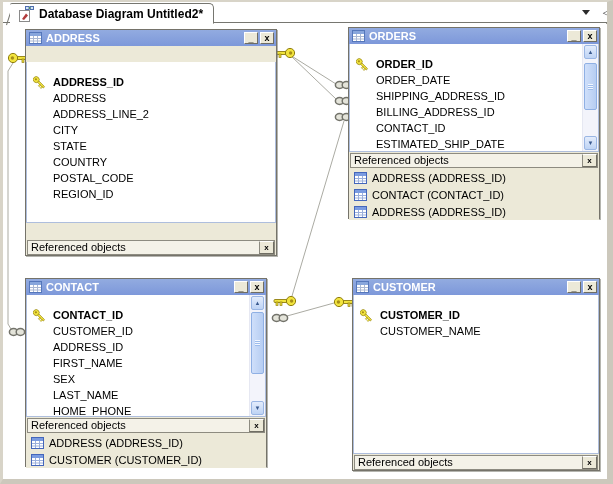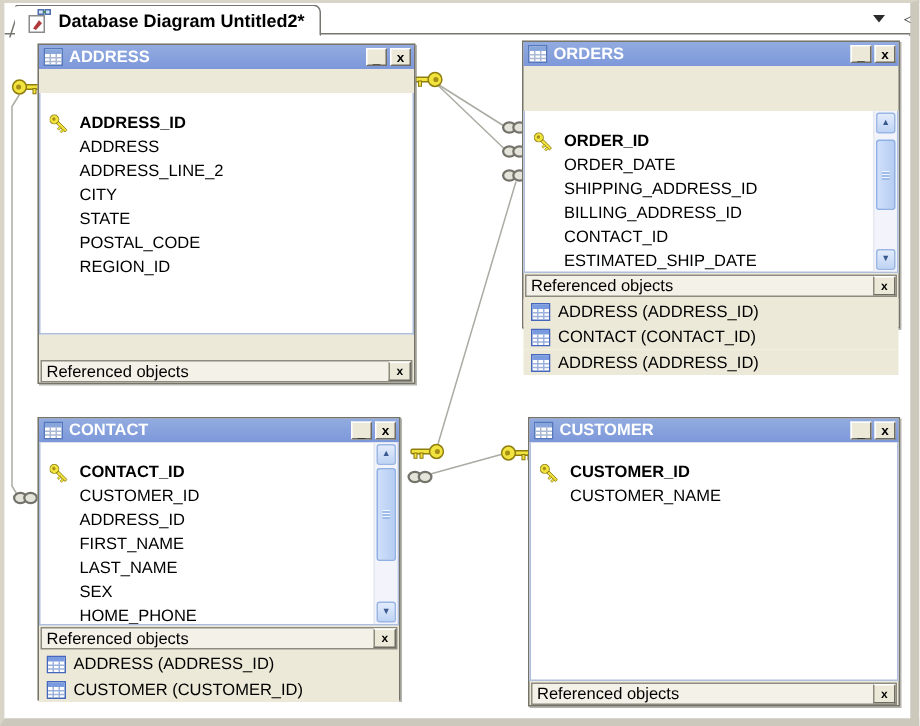--- a/index.html
+++ b/index.html
@@ -32,40 +32,40 @@
   .win-controls{margin-left:auto;display:flex;gap:2px;}
   .ctrl-btn{width:14px;height:12px;background:#ece9d8;border:1px solid;border-color:#fff #6f6d63 #6f6d63 #fff;
        color:#000;font-size:9px;font-weight:bold;text-align:center;line-height:10px;padding:0;cursor:default;}
   .ctrl-btn.min span{display:block;margin-top:1px;}
   .win-body{flex:1 1 auto;position:relative;background:#fff;border:1px solid #aebedd;border-top:none;overflow:hidden;padding-top:12px;}
   .col-row{height:16px;line-height:16px;font-size:11px;color:#000;padding-left:26px;white-space:nowrap;position:relative;}
   .col-row.pk{font-weight:bold;}
   .pk-key{position:absolute;left:6px;top:2px;}
   
   .refbar{flex:0 0 15px;height:15px;margin:1px 1px 0 1px;background:#f4f2e8;border:1px solid #8d8b80;
-       display:flex;align-items:center;font-size:11px;color:#000;padding-left:3px;position:relative;}
+       display:flex;align-items:flex-start;font-size:11px;color:#000;padding-left:3px;position:relative;}
   .refbar .xbtn{position:absolute;right:0;top:0;bottom:0;width:15px;background:#ece9d8;border:1px solid;
        border-color:#fff #6f6d63 #6f6d63 #8d8b80;font-size:8px;font-weight:bold;text-align:center;line-height:12px;padding:0;}
   .refrows{flex:0 0 auto;padding:1px 0 1px 0;}
   .refrow{height:17px;display:flex;align-items:center;gap:5px;font-size:11px;color:#000;padding-left:5px;background:var(--panel,#ece9d8);}
   
   .scrollbar{position:absolute;top:0;right:0;bottom:0;width:16px;background:#f3f4fb;border-left:1px solid #e6e8f2;}
   .sb-btn{position:absolute;left:1px;right:1px;height:14px;background:linear-gradient(#e3ecfc,#bed3f4);
        border:1px solid #9ab6e4;border-radius:2px;color:#39598f;font-size:6px;text-align:center;line-height:12px;padding:0;}
   .sb-up{top:1px;} .sb-down{bottom:1px;}
   .sb-thumb{position:absolute;left:1px;right:1px;background:linear-gradient(90deg,#cfdffa,#b6cdf2);
        border:1px solid #8fb0e4;border-radius:2px;}
   .sb-grip{position:absolute;left:3px;right:3px;top:50%;height:6px;margin-top:-3px;
        background:repeating-linear-gradient(180deg,#f2f7ff 0 1px,#9dbcec 1px 2px);}
   
   #win-address {left:22px;top:5px;width:252px;height:227px;gap:16px;}
   #win-orders  {left:345px;top:3px;width:252px;height:192px;}
   #win-contact {left:22px;top:254px;width:242px;height:189px;}
   #win-customer{left:349px;top:254px;width:248px;height:193px;}
-  #win-orders .win-body{flex:0 0 108px;margin-top:30px;}
+  #win-orders .win-body{flex:0 0 108px;}
   #win-contact .win-body{flex:0 0 122px;}
   .ticon{flex:0 0 auto;}
 </style>
 </head>
 <body>
 
 <div class="screen">
 
   <div class="tabbar">
     <div class="tab-slant"></div>
@@ -137,20 +137,21 @@
         <div class="col-row pk">
           <svg class="pk-key" width="13" height="13" viewBox="0 0 13 13">
             <use href="#keysym" transform="translate(3.2,3.6) rotate(45) scale(-0.65,0.65)"></use>
           </svg>
           <span>ADDRESS_ID</span>
         </div>
         <div class="col-row"><span>ADDRESS</span></div>
         <div class="col-row"><span>ADDRESS_LINE_2</span></div>
         <div class="col-row"><span>CITY</span></div>
         <div class="col-row"><span>STATE</span></div>
+        <div class="col-row"><span>COUNTRY</span></div>
         <div class="col-row"><span>POSTAL_CODE</span></div>
         <div class="col-row"><span>REGION_ID</span></div>
       </div>
       <div class="refbar">
         <span>Referenced objects</span>
         <button class="xbtn"><span>x</span></button>
       </div>
     </div>
 
     <div class="win" id="win-orders">
@@ -239,22 +240,22 @@
       <div class="win-body">
         <div class="col-row pk">
           <svg class="pk-key" width="13" height="13" viewBox="0 0 13 13">
             <use href="#keysym" transform="translate(3.2,3.6) rotate(45) scale(-0.65,0.65)"></use>
           </svg>
           <span>CONTACT_ID</span>
         </div>
         <div class="col-row"><span>CUSTOMER_ID</span></div>
         <div class="col-row"><span>ADDRESS_ID</span></div>
         <div class="col-row"><span>FIRST_NAME</span></div>
+        <div class="col-row"><span>SEX</span></div>
         <div class="col-row"><span>LAST_NAME</span></div>
-        <div class="col-row"><span>SEX</span></div>
         <div class="col-row"><span>HOME_PHONE</span></div>
         <div class="col-row"><span>BUSINESS_PHONE</span></div>
         <div class="scrollbar">
           <button class="sb-btn sb-up"><span>▲</span></button>
           <div class="sb-thumb" style="top:17px;height:62px;">
               <div class="sb-grip"></div>
             </div>
           <button class="sb-btn sb-down"><span>▼</span></button>
         </div>
       </div>

